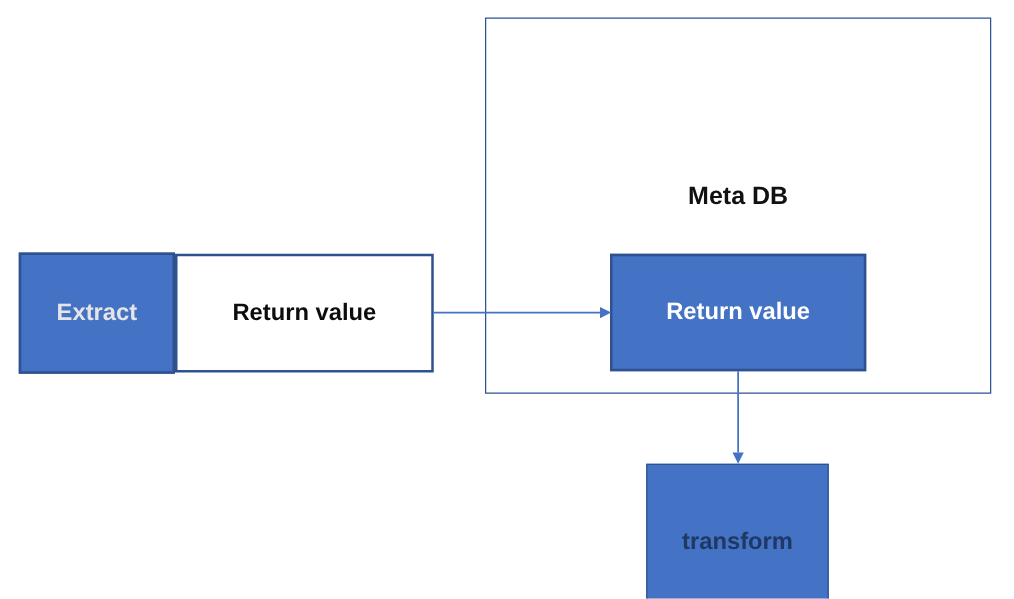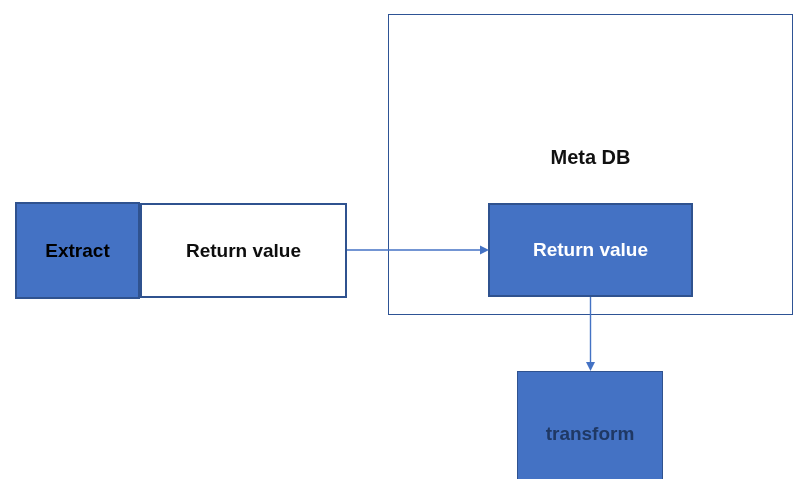--- a/index.html
+++ b/index.html
@@ -22,21 +22,21 @@
     display: flex;
     align-items: center;
     justify-content: center;
     font-size: 19px;
   }
   .extract-box {
     left: 15px; top: 202px;
     width: 125px; height: 97px;
     background: #4472C4;
     border: 2px solid #2F528F;
-    color: #000000;
+    color: #e5e5e5;
   }
   .return-left-box {
     left: 140px; top: 203px;
     width: 207px; height: 95px;
     background: #ffffff;
     border: 2px solid #2F528F;
     color: #0d0d0d;
   }
   .metadb-container {
     position: absolute;

